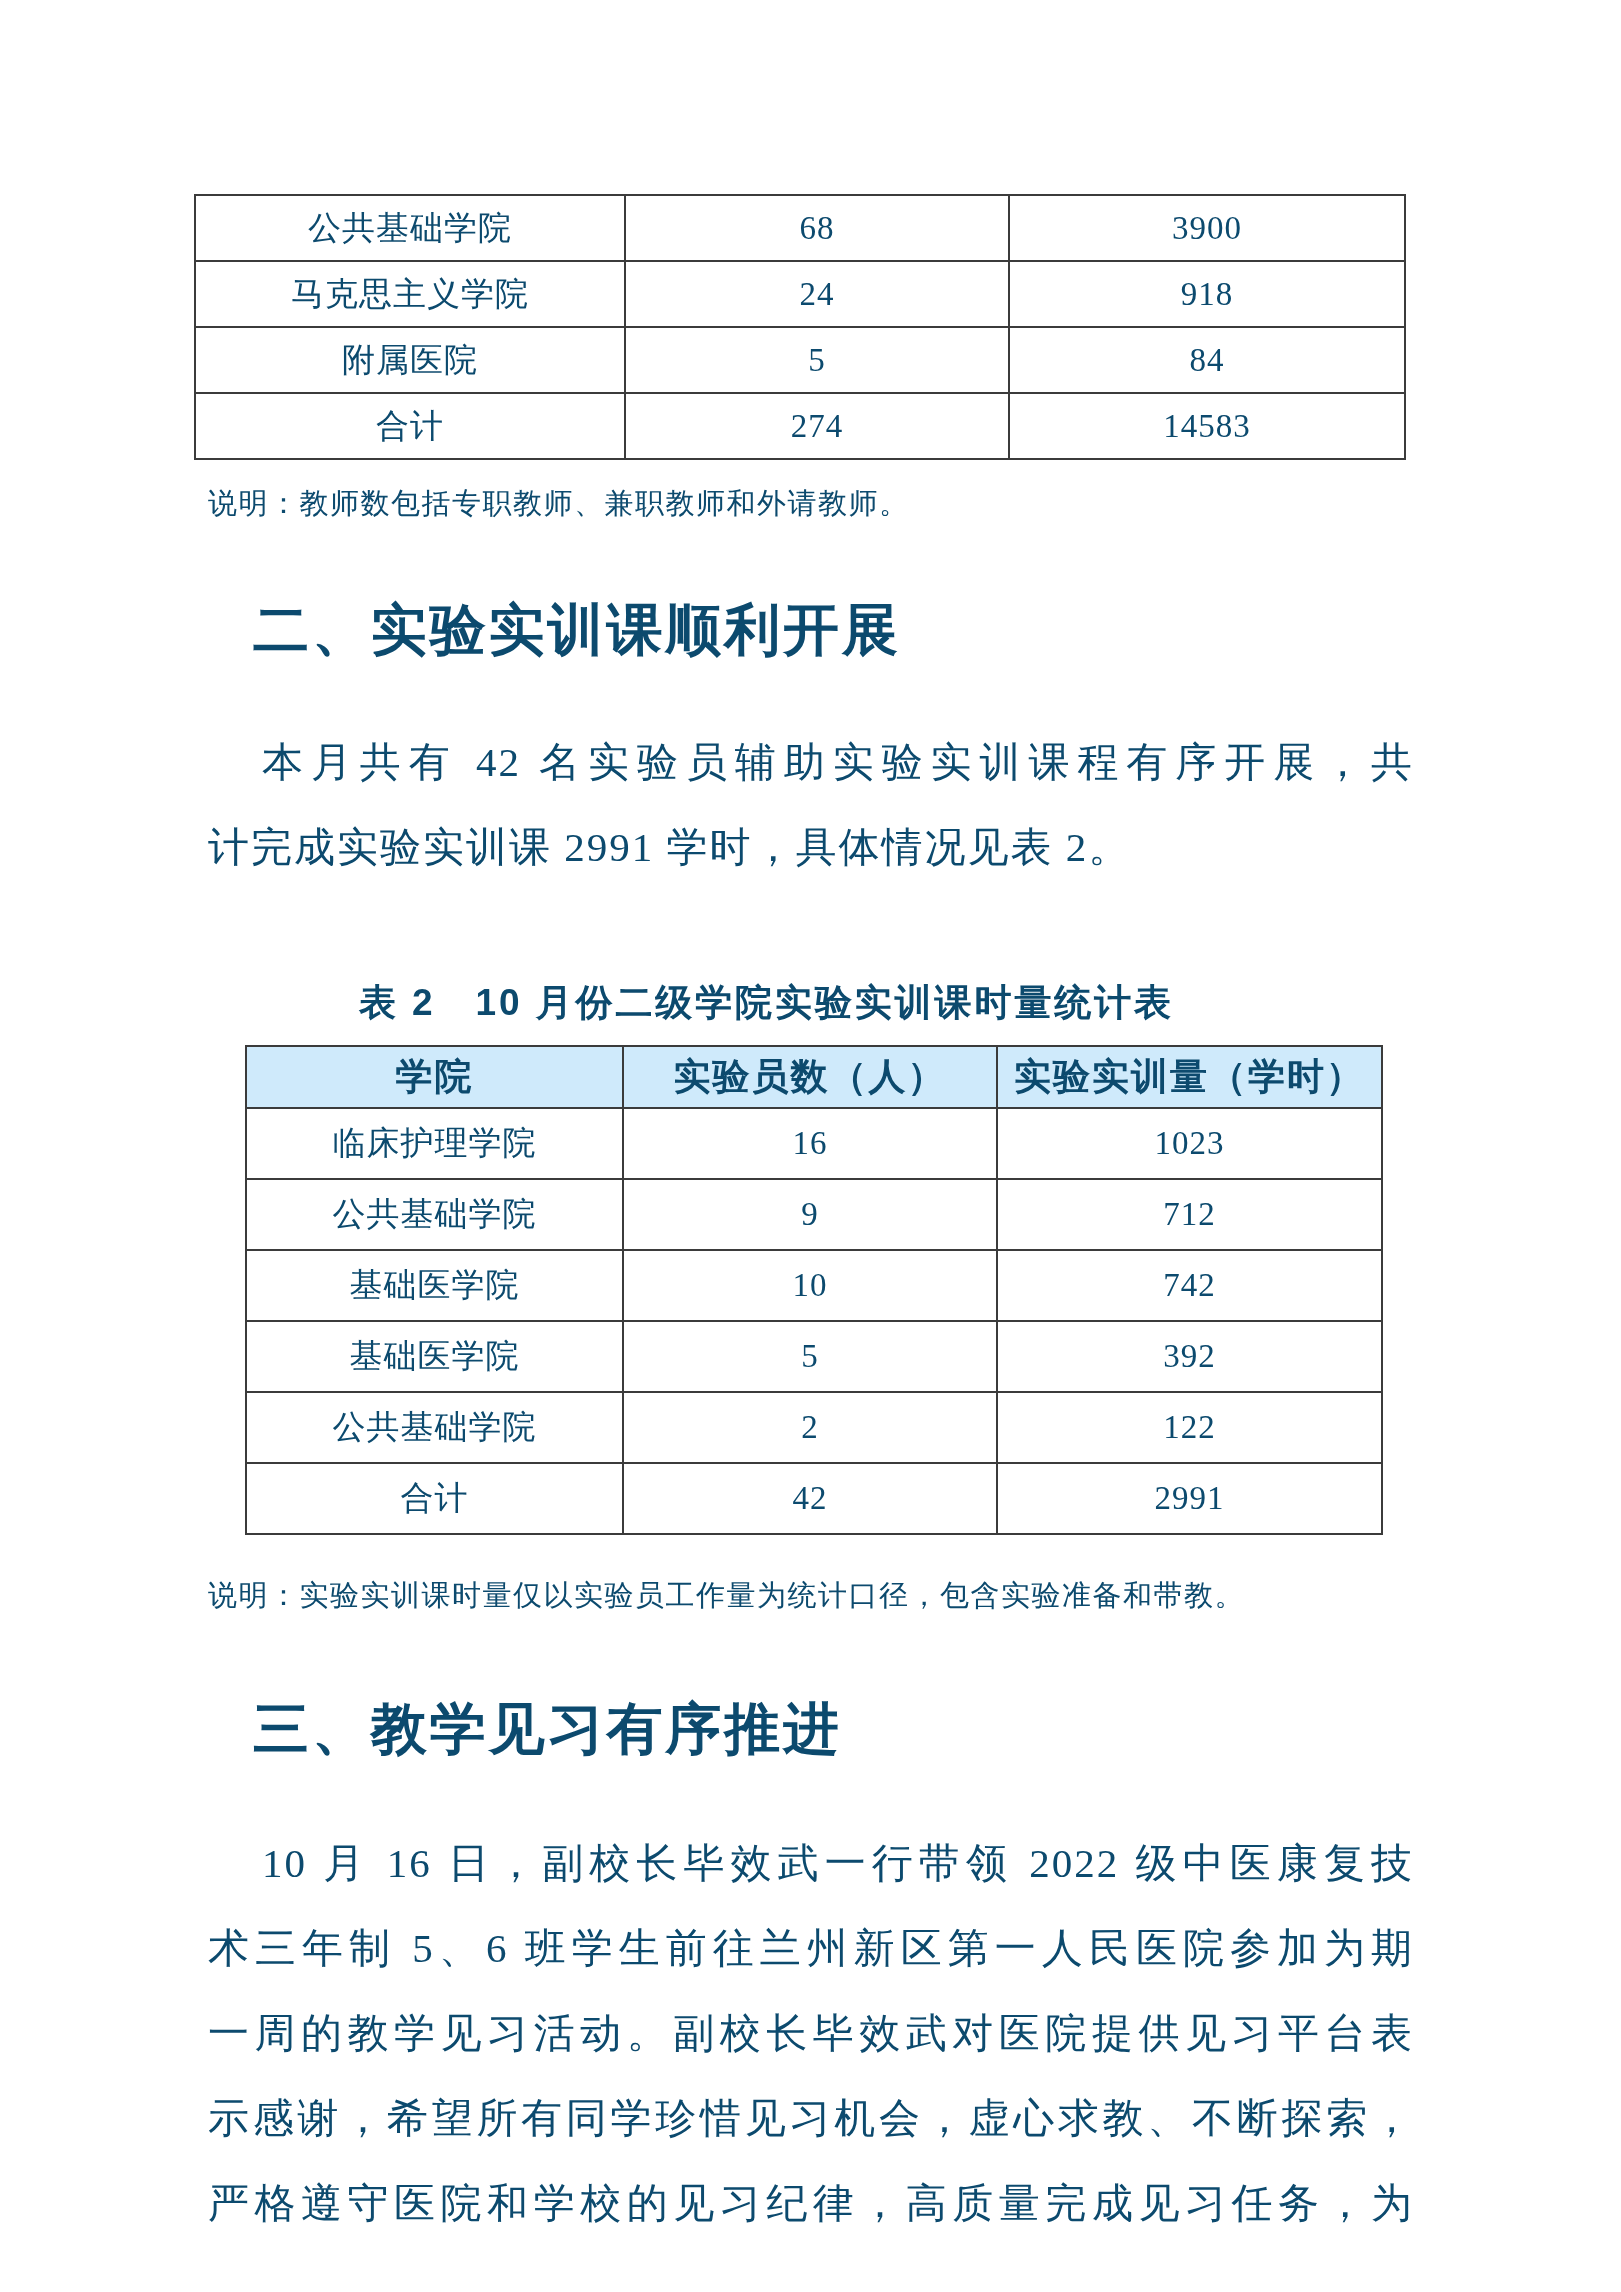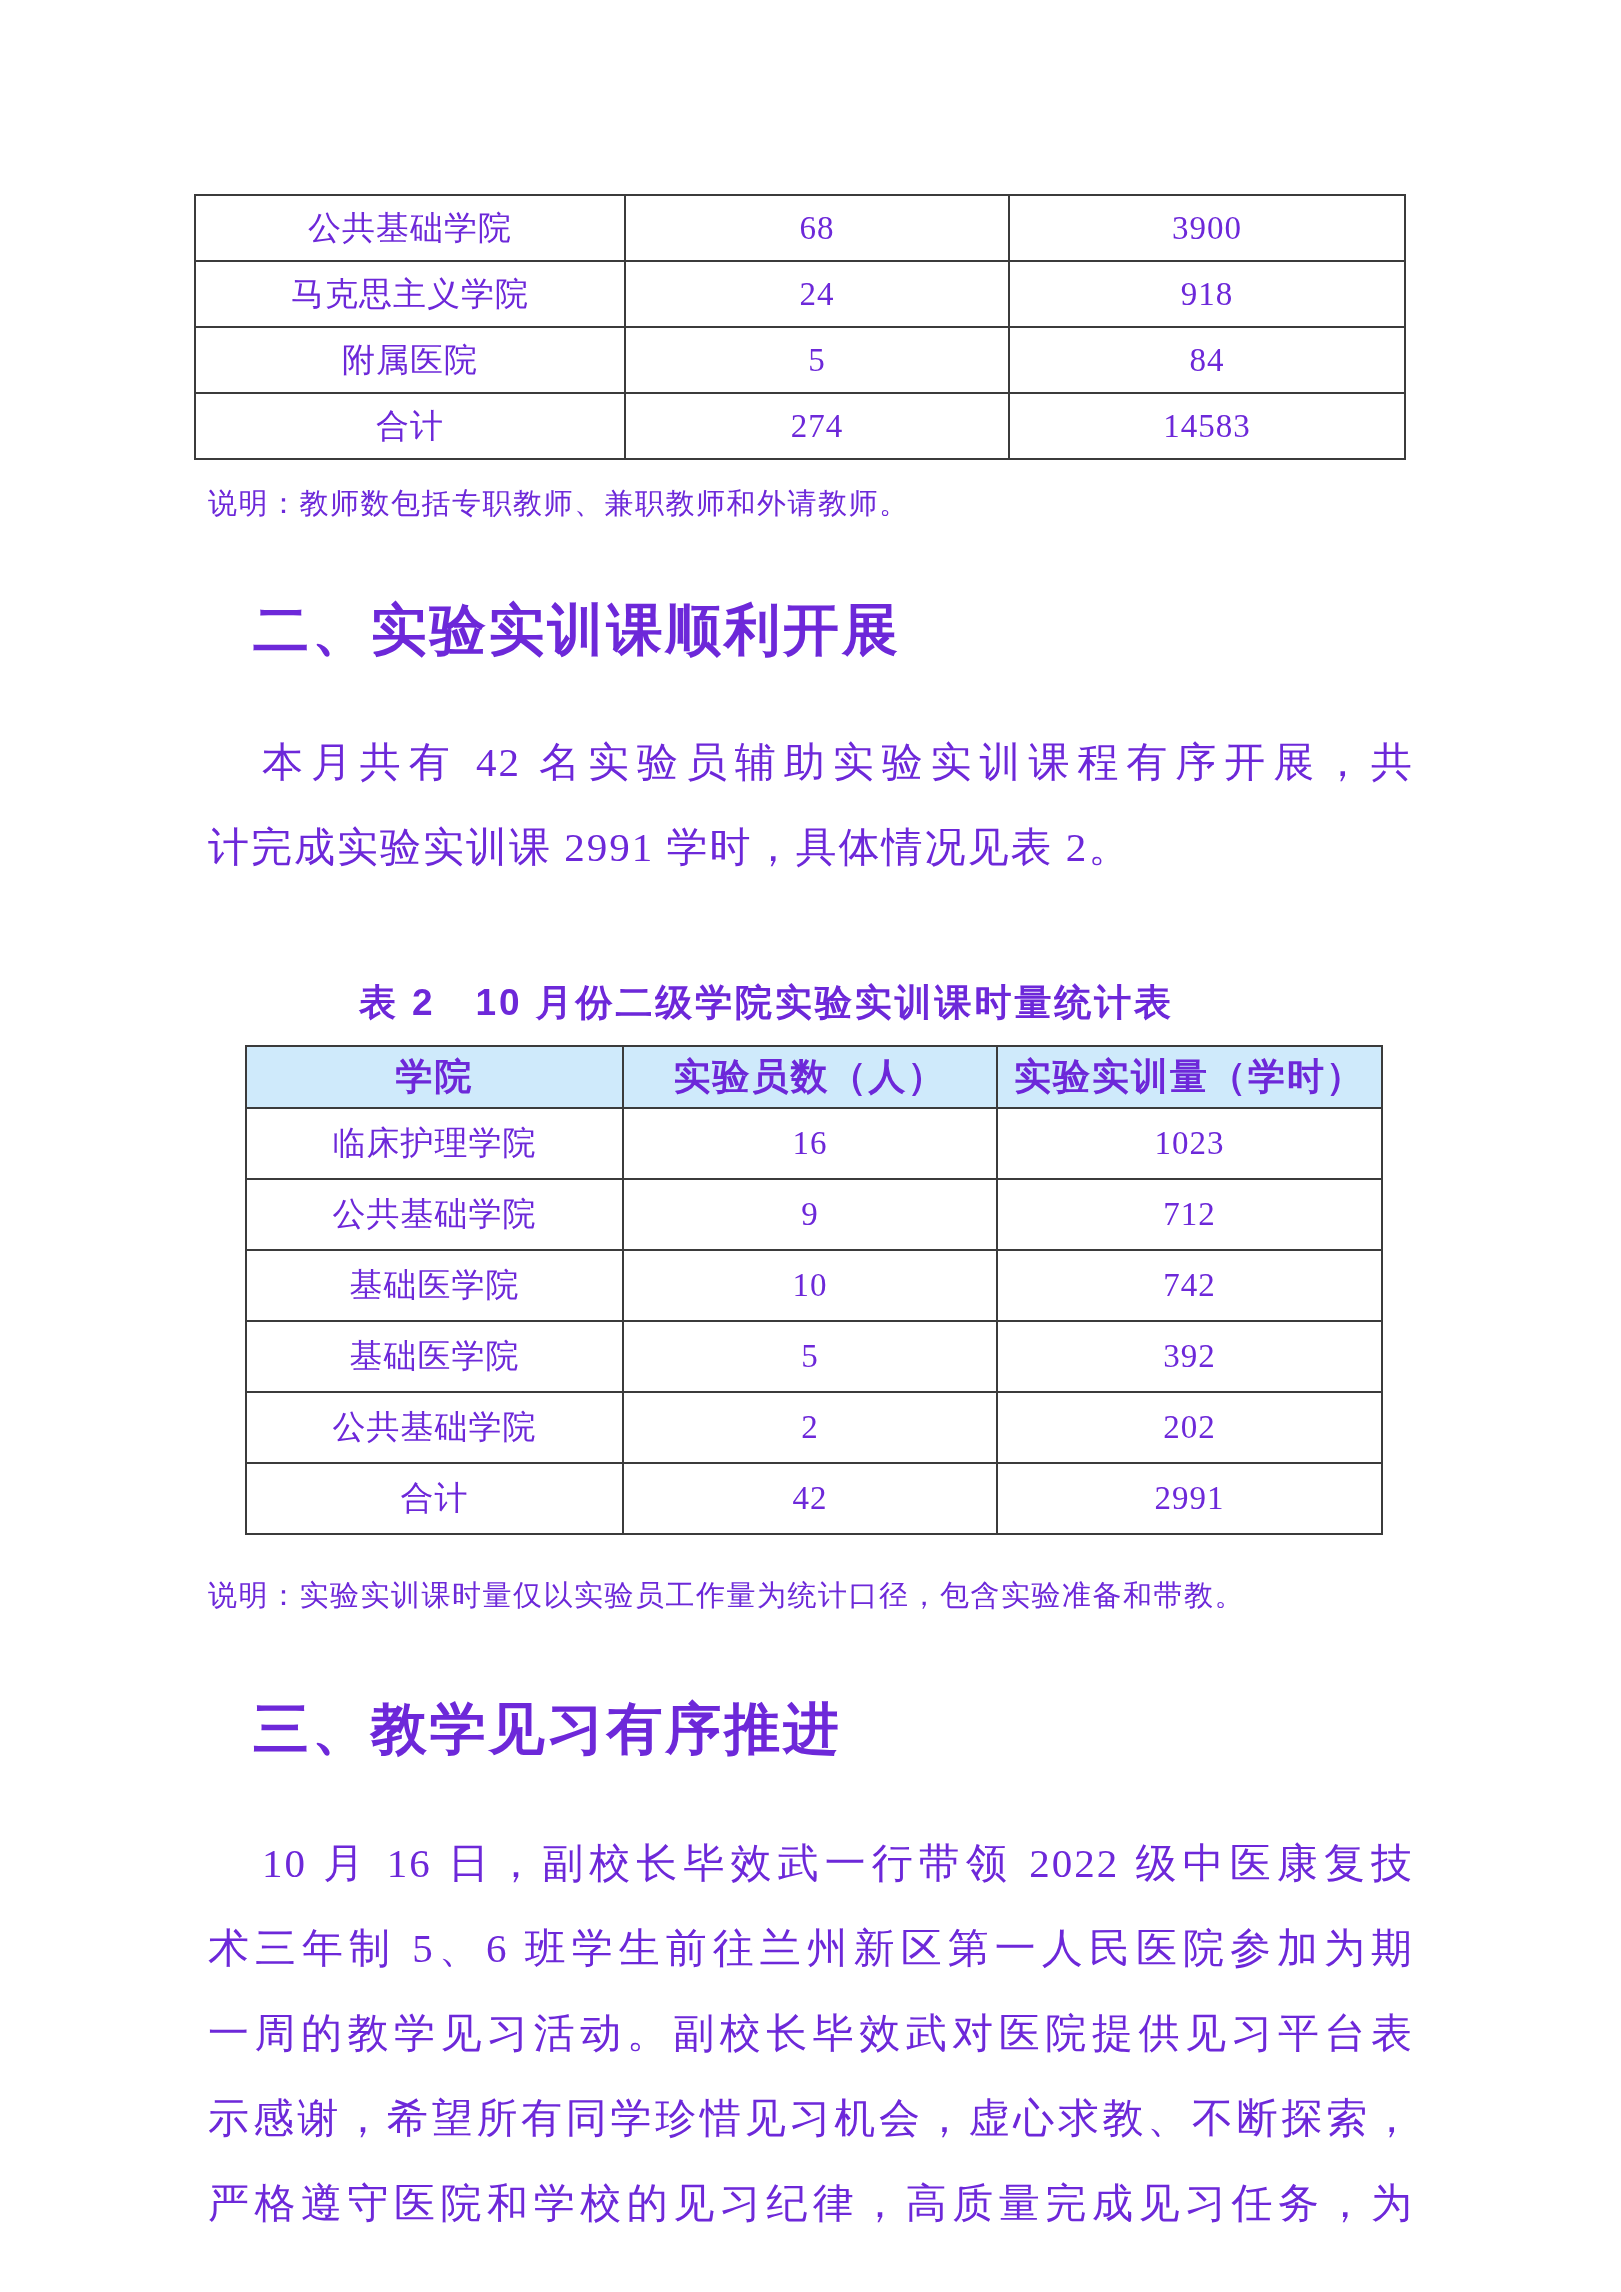--- a/index.html
+++ b/index.html
@@ -2,21 +2,21 @@
 <html><head>
 <meta charset="utf-8">
 <style>
   * { margin:0; padding:0; box-sizing:border-box; }
   html,body { background:#ffffff; }
   .page {
     position:relative;
     width:1621px;
     height:2293px;
     background:#ffffff;
-    color:#6d28d9;
+    color:#0c4a6e;
     font-family:"Liberation Serif","DejaVu Serif",serif;
     overflow:hidden;
   }
   
   table { border-collapse:collapse; table-layout:fixed; }
   td, th {
     border:2px solid #3b3b3b;
     text-align:center;
     vertical-align:middle;
     font-size:33px;
@@ -157,21 +157,21 @@
         <td>742</td>
       </tr>
       <tr>
         <td>基础医学院</td>
         <td>5</td>
         <td>392</td>
       </tr>
       <tr>
         <td>公共基础学院</td>
         <td>2</td>
-        <td>202</td>
+        <td>122</td>
       </tr>
       <tr>
         <td>合计</td>
         <td>42</td>
         <td>2991</td>
       </tr>
     </tbody>
   </table>
 
   <p class="note note2">说明：实验实训课时量仅以实验员工作量为统计口径，包含实验准备和带教。</p>

